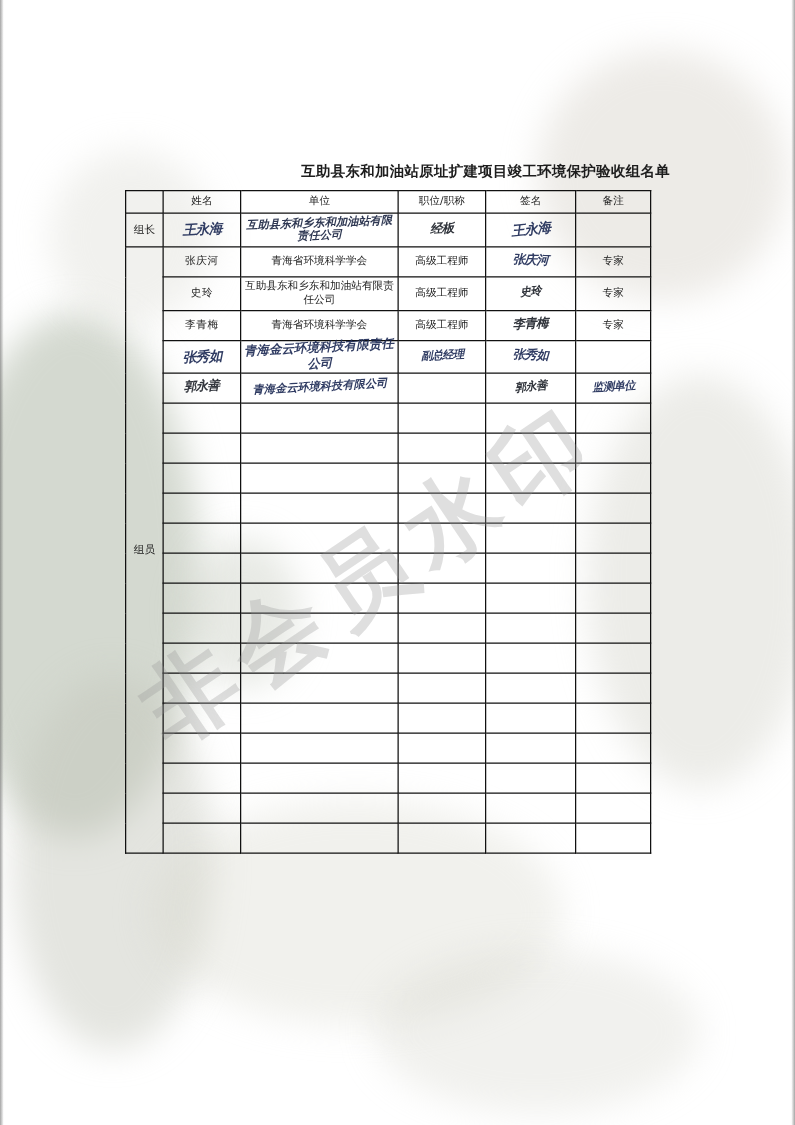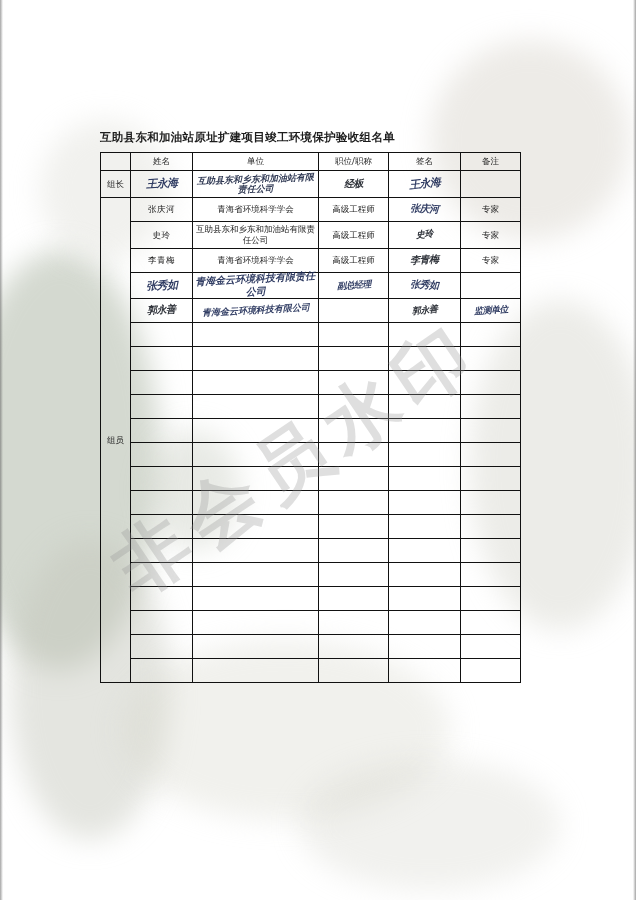--- a/index.html
+++ b/index.html
@@ -51,21 +51,21 @@
   
   #doc {
     position: absolute;
     left: 100px;
     top: 130px;
     width: 436px;
   }
   #doc-title {
     font-size: 11.5px;
     font-weight: bold;
-    text-align: left;
+    text-align: right;
     letter-spacing: 0.3px;
     color: #1d1d1d;
     margin: 0 0 7px 0;
     font-family: "DejaVu Sans", "Liberation Sans", sans-serif;
   }
 
   table.roster {
     border-collapse: collapse;
     width: 420px;
     margin: 0;

